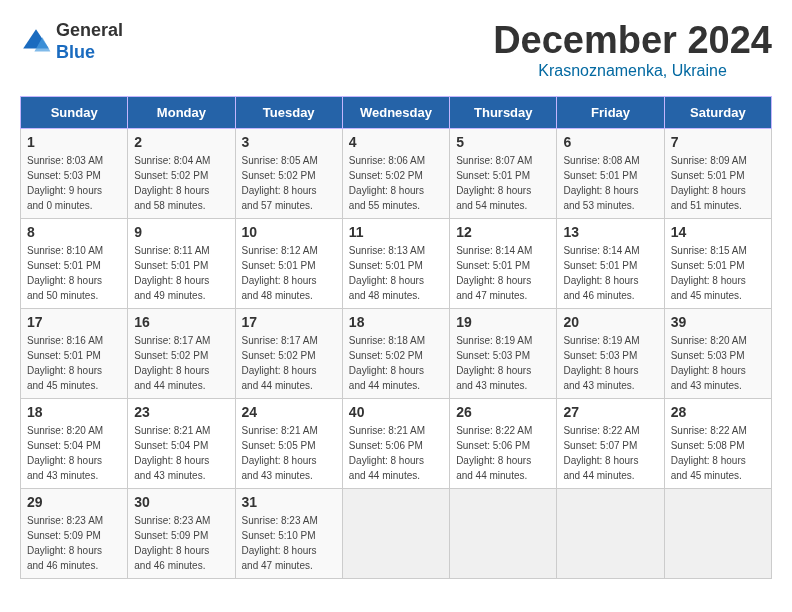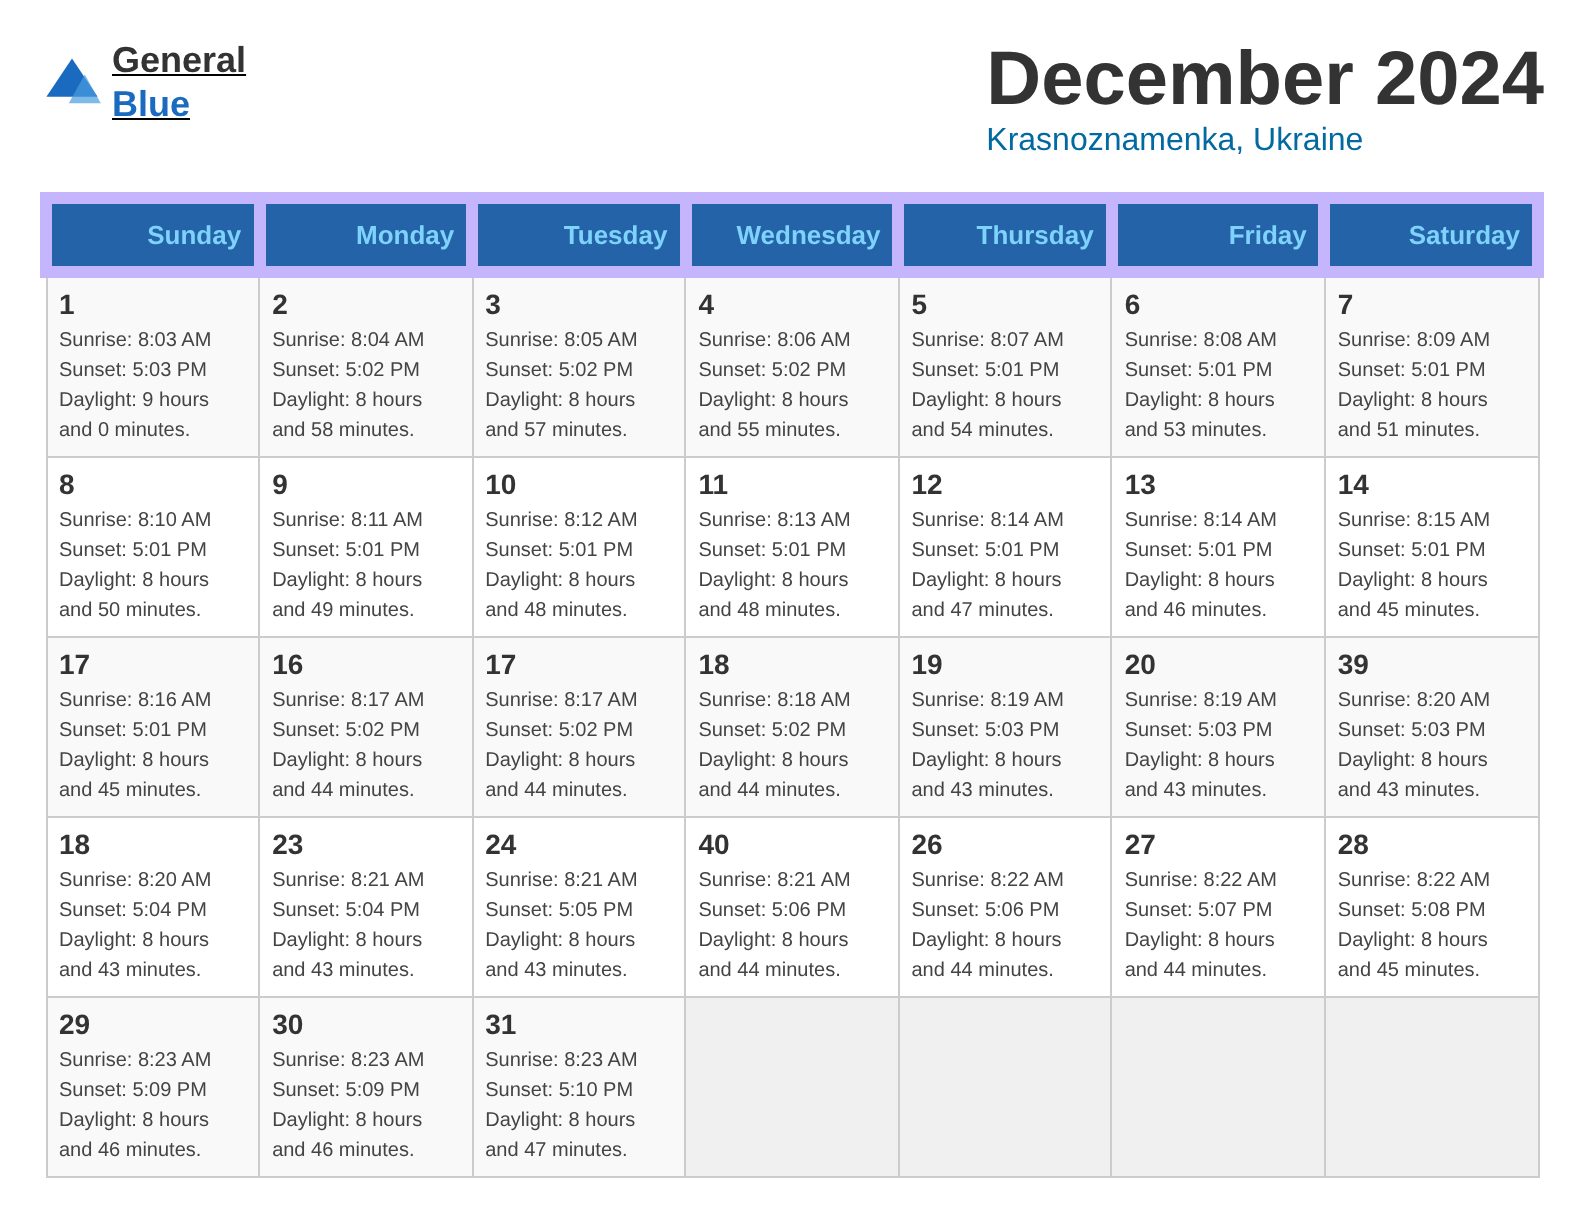--- a/index.html
+++ b/index.html
@@ -13,61 +13,60 @@
     .header-section {
       display: flex;
       justify-content: space-between;
       align-items: flex-start;
       margin-bottom: 16px;
     }
     .logo {
       display: flex;
       align-items: center;
       gap: 4px;
-      text-decoration: underline;
     }
     .logo-text {
       font-size: 18px;
       font-weight: bold;
       line-height: 1.2;
     }
     .logo-general { color: #333; }
     .logo-blue { color: #1a6bbf; }
     .logo-icon {
       width: 32px;
       height: 32px;
     }
     .title-block {
-      text-align: left;
+      text-align: center;
     }
     .month-title {
       font-size: 38px;
       font-weight: bold;
       color: #333;
       line-height: 1.1;
     }
     .location-title {
       font-size: 16px;
       color: #0369a1;
     }
     table {
       width: 100%;
       border-collapse: collapse;
       table-layout: fixed;
     }
     thead tr {
       background-color: #2563a8;
     }
     thead th {
-      color: #7dd3fc;
+      color: #ffffff;
       font-size: 13px;
       font-weight: bold;
       padding: 8px 6px;
-      text-align: right;
-      border: 6px solid #c4b5fd;
+      text-align: center;
+      border: 1px solid #c4b5fd;
     }
     tbody tr {
       vertical-align: top;
     }
     tbody td {
       border: 1px solid #ccc;
       padding: 5px 6px;
       font-size: 10.5px;
       color: #333;
       height: 90px;

